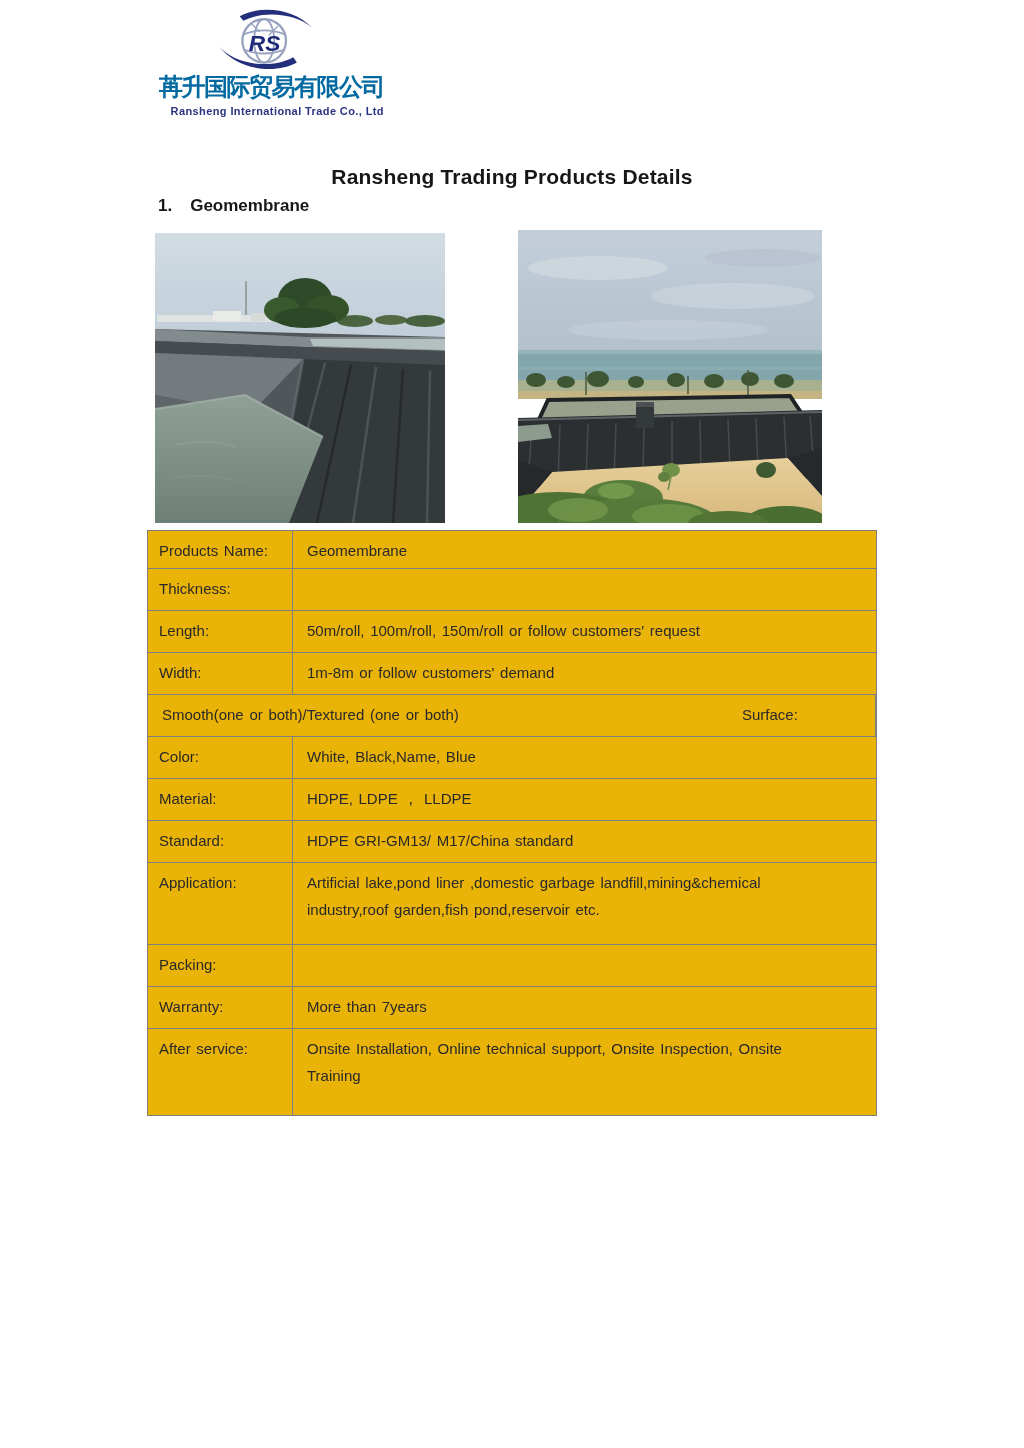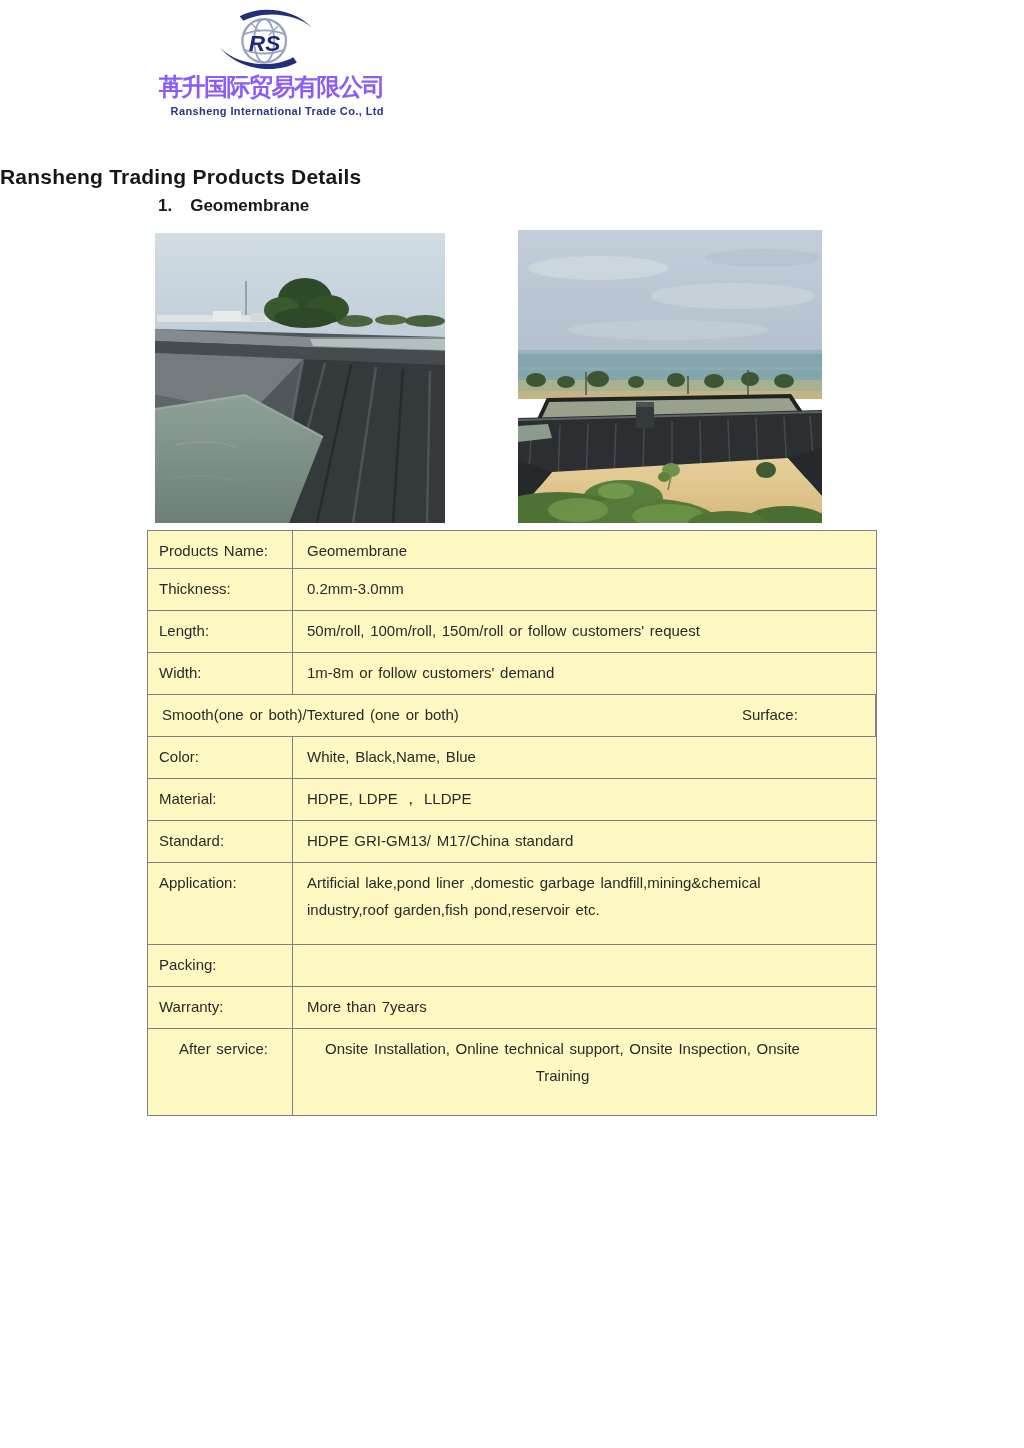--- a/index.html
+++ b/index.html
@@ -6,50 +6,50 @@
   html,body { background:#ffffff; }
   body {
     width:1024px; height:1448px; position:relative;
     font-family:"Liberation Sans","DejaVu Sans",sans-serif;
     color:#262626; overflow:hidden;
   }
   
   .logo { position:absolute; left:148px; top:4px; width:236px; text-align:right; }
   .logo-icon { height:70px; display:flex; justify-content:center; }
   .company-cn {
-    font-size:24px; font-weight:bold; color:#8b5cf6; letter-spacing:-1.5px;
+    font-size:24px; font-weight:bold; color:#0369a1; letter-spacing:-1.5px;
     white-space:nowrap; line-height:1.05; margin-top:1px;
     font-family:"DejaVu Sans","Liberation Sans",sans-serif;
   }
   .company-en {
     font-size:11px; font-weight:bold; color:#2a3480; letter-spacing:0.4px;
     white-space:nowrap; margin-top:5px;
   }
   
   .doc-title {
-    position:absolute; top:165px; left:0; width:1024px; 
+    position:absolute; top:165px; left:0; width:1024px; text-align:center;
     font-size:21px; font-weight:bold; color:#171717; letter-spacing:0.2px;
   }
   .section-heading {
     position:absolute; top:196px; left:158px;
     font-size:17px; font-weight:bold; color:#171717;
   }
   .section-heading .num { margin-right:18px; }
   
   figure.photo { position:absolute; overflow:hidden; }
   .photo-left  { left:155px; top:233px; width:290px; height:290px; }
   .photo-right { left:518px; top:230px; width:304px; height:293px; }
   figure.photo svg { display:block; width:100%; height:100%; }
   
   .spec-table {
     position:absolute; left:147px; top:530px; width:730px;
-    border:1px solid #7f7f7f; background:#fef9c3;
+    border:1px solid #7f7f7f; background:#eab308;
   }
   .spec-row { display:flex; border-bottom:1px solid #7f7f7f; min-height:42px; }
-  .spec-row:last-child { border-bottom:none;text-align:center; }
+  .spec-row:last-child { border-bottom:none; }
   .spec-row:nth-child(1)  { min-height:38px; }
   .spec-row:nth-child(9)  { min-height:82px; }
   .spec-row:nth-child(12) { min-height:86px; }
   .cell { font-size:15px; line-height:1.75; word-spacing:1.5px; color:#292929; }
   .cell.label {
     width:145px; flex:0 0 145px; border-right:1px solid #7f7f7f;
     padding:7px 4px 4px 11px;
   }
   .cell.value { flex:1; padding:7px 58px 4px 14px; }
 </style>
@@ -213,21 +213,20 @@
   </figure>
 
   <div class="spec-table" id="spec-table">
     <div class="spec-row">
       <div class="cell label">Products Name:</div>
       <div class="cell value">Geomembrane</div>
     </div>
 
     <div class="spec-row">
       <div class="cell label">Thickness:</div>
-      <div class="cell value">0.2mm-3.0mm</div>
     </div>
 
     <div class="spec-row">
       <div class="cell label">Length:</div>
       <div class="cell value">50m/roll, 100m/roll, 150m/roll or follow customers' request</div>
     </div>
 
     <div class="spec-row">
       <div class="cell label">Width:</div>
       <div class="cell value">1m-8m or follow customers' demand</div>

